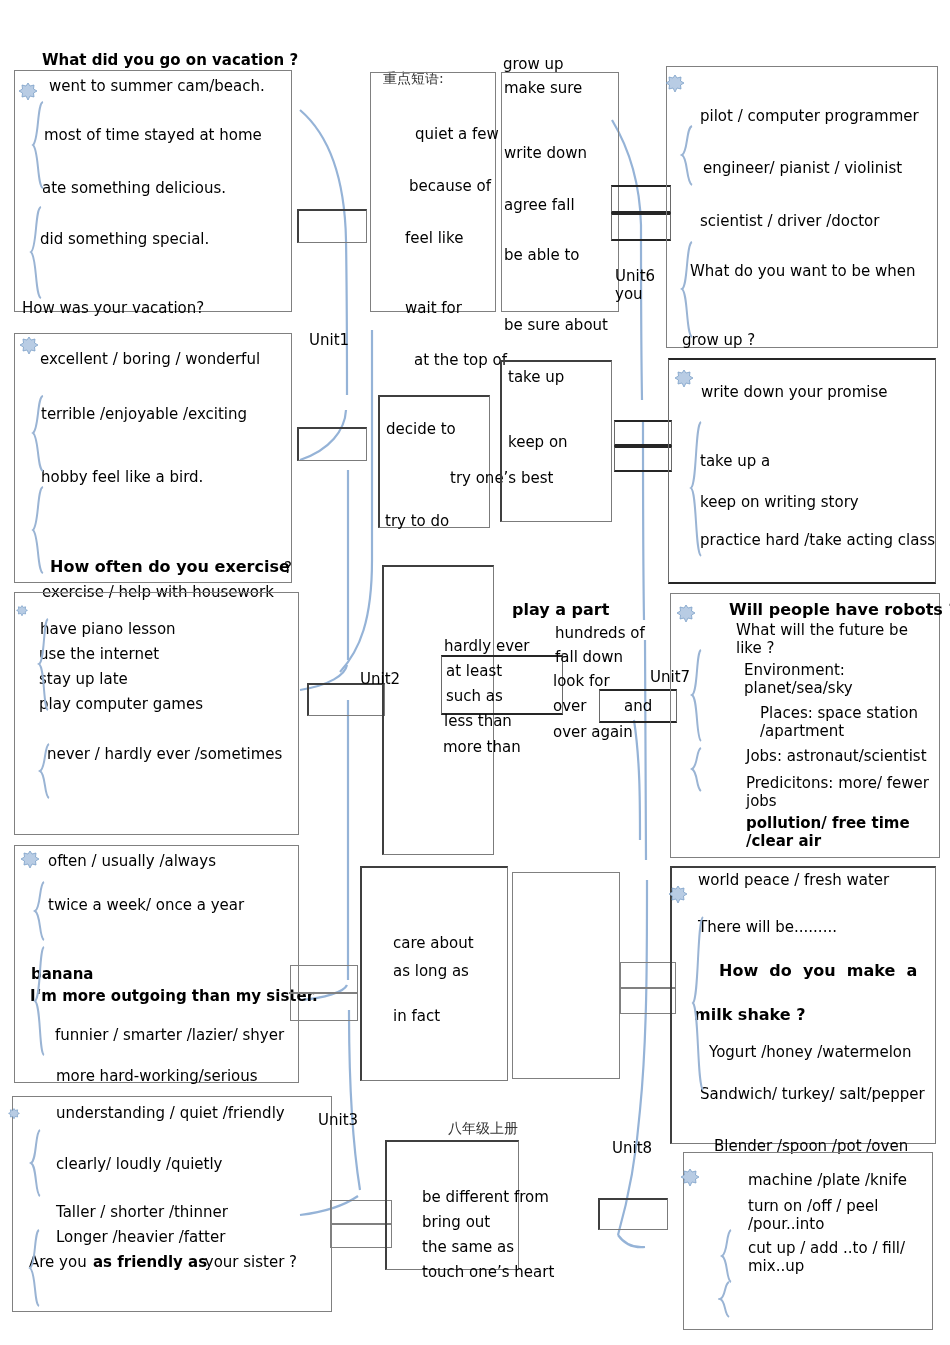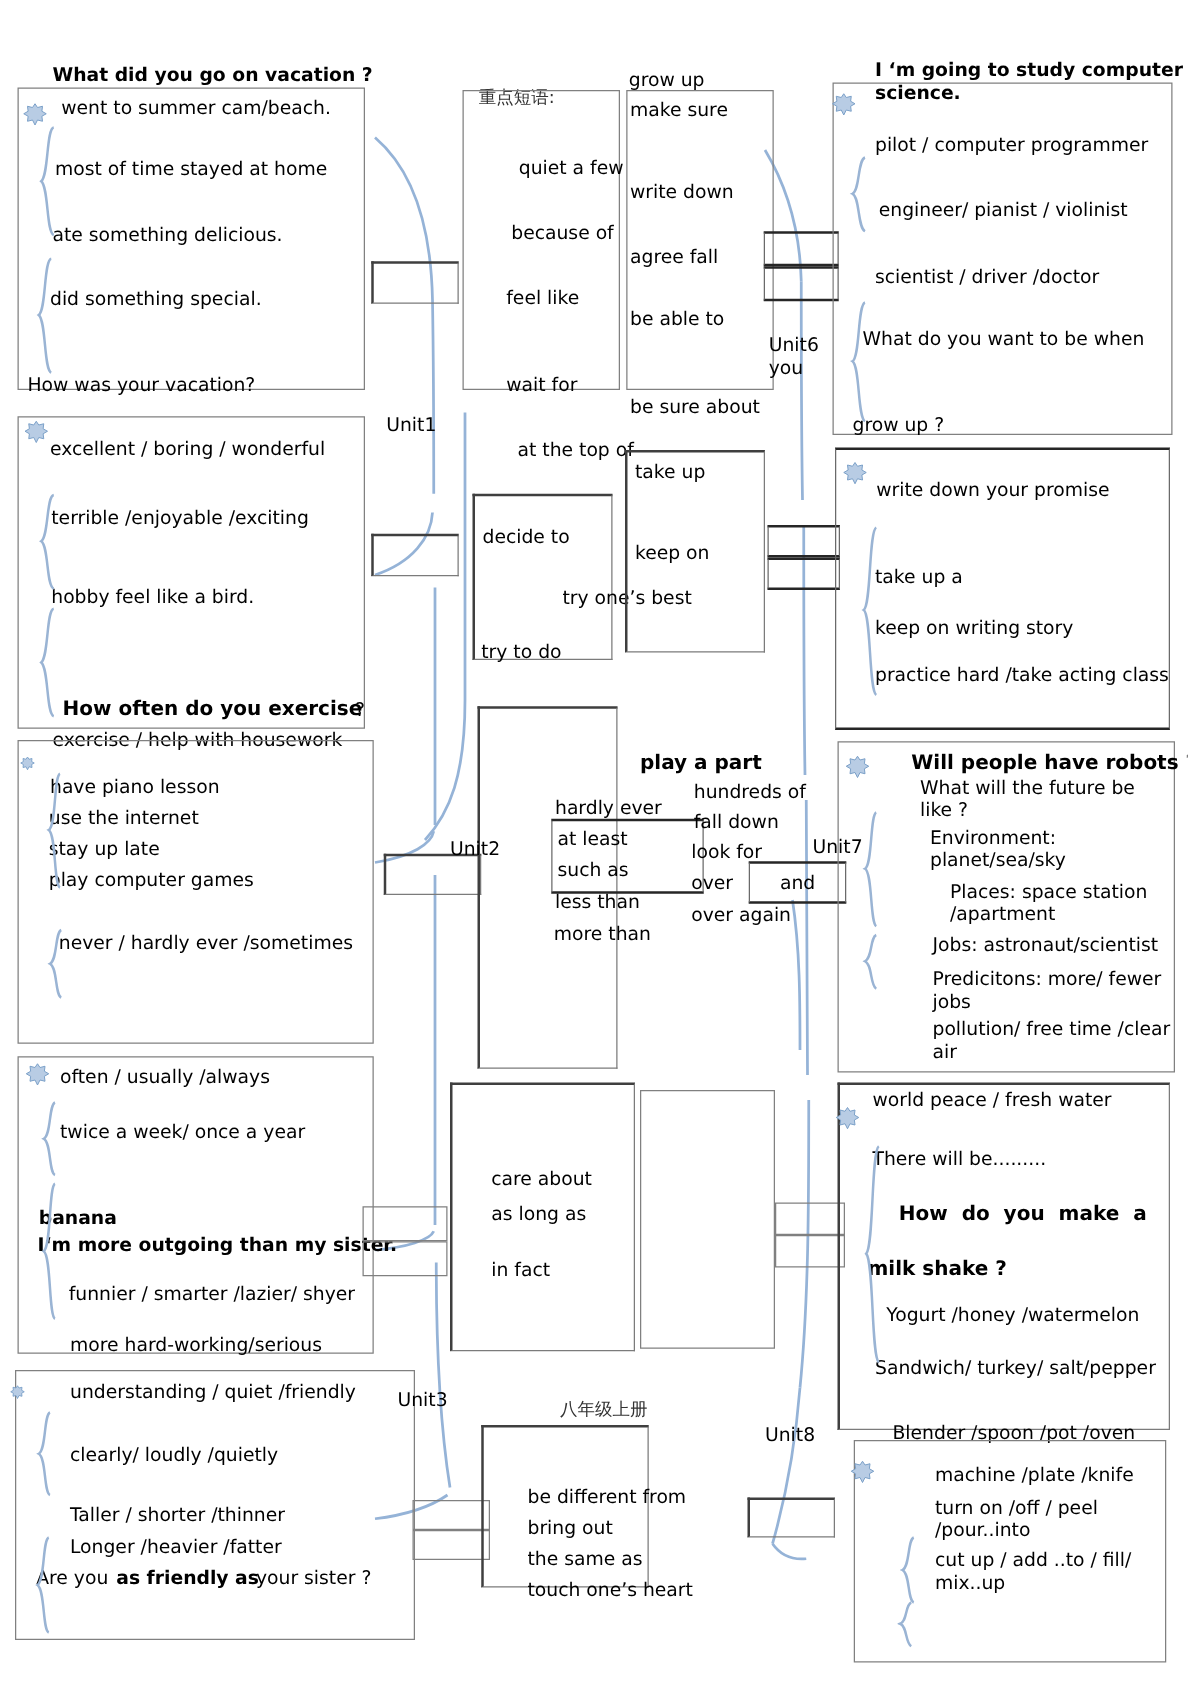--- a/index.html
+++ b/index.html
@@ -214,21 +214,20 @@
 
   <div class="box b-dark" style="left:611px;top:185px;width:60px;height:28px;"></div>
   <div class="box b-dark" style="left:611px;top:213px;width:60px;height:28px;"></div>
   <div class="box b-dark" style="left:614px;top:420px;width:58px;height:26px;"></div>
   <div class="box b-dark" style="left:614px;top:446px;width:58px;height:26px;"></div>
   <div class="box b-thin" style="left:620px;top:962px;width:56px;height:26px;"></div>
   <div class="box b-thin" style="left:620px;top:988px;width:56px;height:26px;"></div>
   <div class="box b-med" style="left:598px;top:1198px;width:70px;height:32px;"></div>
 
   <div class="box b-thin" style="left:666px;top:66px;width:272px;height:282px;"></div>
-  <div class="txt s15 bold wrap" style="left:700px;top:48px;width:250px;">I ‘m  going  to  study  computer  science.</div>
   <svg class="star" style="left:665px;top:74px;" viewBox="0 0 20 20">
     <polygon points="10,1 12,4 16,3 15.5,7 19,9 15.5,11 16,15 12,14 10,18 8,14 4,15 4.5,11 1,9 4.5,7 4,3 8,4" fill="#b8cce4" stroke="#7ba0c8" stroke-width="0.8"></polygon>
   </svg>
   <div class="txt s15" style="left:700px;top:108px;">pilot / computer programmer</div>
   <div class="txt s15" style="left:703px;top:160px;">engineer/ pianist / violinist</div>
   <div class="txt s15" style="left:700px;top:213px;">scientist / driver /doctor</div>
   <div class="txt s15" style="left:690px;top:263px;">What do you want to be when</div>
   <div class="txt s15" style="left:682px;top:332px;">grow up ?</div>
   <svg class="brace" style="left:679px;top:124px;width:16px;height:64px;" viewBox="0 0 16 64">
     <path d="M13,2 C7,4 9,28 3,31 C9,34 7,58 13,61" fill="none" stroke="#9ab4d4" stroke-width="2"></path>
@@ -252,21 +251,21 @@
   <div class="box b-thin" style="left:670px;top:593px;width:270px;height:265px;"></div>
   <svg class="star" style="left:676px;top:604px;" viewBox="0 0 20 20">
     <polygon points="10,1 12,4 16,3 15.5,7 19,9 15.5,11 16,15 12,14 10,18 8,14 4,15 4.5,11 1,9 4.5,7 4,3 8,4" fill="#b8cce4" stroke="#7ba0c8" stroke-width="0.8"></polygon>
   </svg>
   <div class="txt s16 bold" style="left:729px;top:601px;">Will people have robots ?</div>
   <div class="wrap s15" style="left:736px;top:622px;width:180px;">What will the future be like ?</div>
   <div class="wrap s15" style="left:744px;top:662px;width:180px;">Environment: planet/sea/sky</div>
   <div class="wrap s15" style="left:736px;top:705px;width:200px;margin-left:24px;">Places: space station /apartment</div>
   <div class="wrap s15" style="left:746px;top:748px;width:200px;">Jobs: astronaut/scientist</div>
   <div class="wrap s15" style="left:746px;top:775px;width:190px;">Predicitons: more/ fewer jobs</div>
-  <div class="wrap s15" style="left:746px;top:815px;width:195px;">pollution/ free time /clear air</div>
+  <div class="wrap s15" style="left:746px;top:815px;width:195px;font-weight:bold;">pollution/ free time /clear air</div>
   <svg class="brace" style="left:690px;top:648px;width:14px;height:96px;" viewBox="0 0 14 96">
     <path d="M11,2 C6,4 8,44 2,47 C8,50 6,90 11,93" fill="none" stroke="#9ab4d4" stroke-width="2"></path>
   </svg>
   <svg class="brace" style="left:690px;top:746px;width:14px;height:48px;" viewBox="0 0 14 48">
     <path d="M11,2 C6,4 8,20 2,23 C8,26 6,42 11,45" fill="none" stroke="#9ab4d4" stroke-width="2"></path>
   </svg>
 
   <div class="box b-med" style="left:670px;top:866px;width:266px;height:278px;"></div>
   <svg class="star" style="left:668px;top:885px;" viewBox="0 0 20 20">
     <polygon points="10,1 12,4 16,3 15.5,7 19,9 15.5,11 16,15 12,14 10,18 8,14 4,15 4.5,11 1,9 4.5,7 4,3 8,4" fill="#b8cce4" stroke="#7ba0c8" stroke-width="0.8"></polygon>

